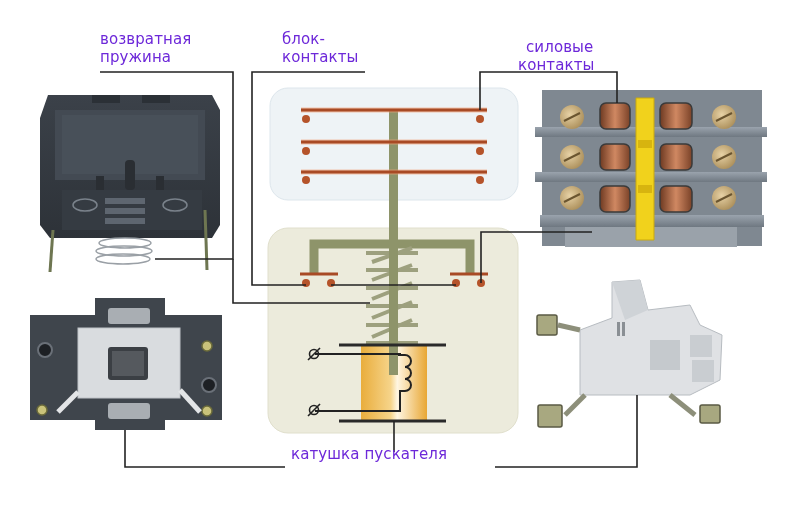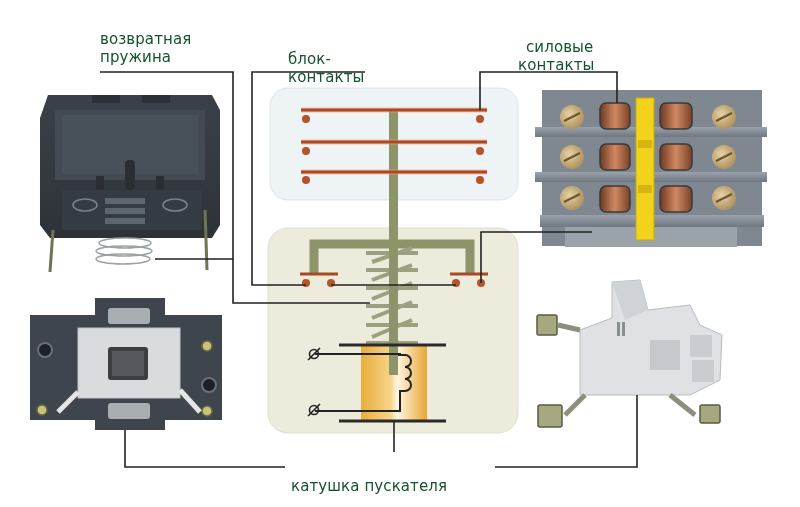--- a/index.html
+++ b/index.html
@@ -1,17 +1,17 @@
 <!DOCTYPE html>
 <html><head>
 <meta charset="utf-8">
 <style>
   html, body { margin: 0; padding: 0; background: #ffffff; }
   #stage { position: relative; width: 800px; height: 507px; overflow: hidden; background: #ffffff; font-family: "DejaVu Sans", sans-serif; }
-  .label { position: absolute; color: #14532d; font-size: 15px; line-height: 18px; font-weight: normal; letter-spacing: 0.1px; }
+  .label { position: absolute; color: #6d28d9; font-size: 15px; line-height: 18px; font-weight: normal; letter-spacing: 0.1px; }
   svg { position: absolute; left: 0; top: 0; }
 </style>
 </head>
 <body>
 
 <div id="stage">
 
   <svg width="800" height="507" viewBox="0 0 800 507">
     <defs>
       <linearGradient id="coilGrad" x1="0" x2="1" y1="0" y2="0">
@@ -222,27 +222,27 @@
       <path d="M125 430 V467 H285"></path>
       <path d="M495 467 H637 V395"></path>
     </g>
   </svg>
 
   <div class="label" style="left:100px; top:30px;">
     <div>возвратная</div>
     <div>пружина</div>
   </div>
 
-  <div class="label" style="left:288px; top:30px;margin-top:20px;">
+  <div class="label" style="left:282px; top:30px;">
     <div>блок-</div>
     <div>контакты</div>
   </div>
 
   <div class="label" style="left:518px; top:30px;margin-top:8px;">
     <div style="padding-left:8px;">силовые</div>
     <div>контакты</div>
   </div>
 
-  <div class="label" style="left:291px; top:477px;text-align:center;">
+  <div class="label" style="left:291px; top:445px;text-align:center;">
     <span>катушка пускателя</span>
   </div>
 
 </div>
 
 </body></html>

